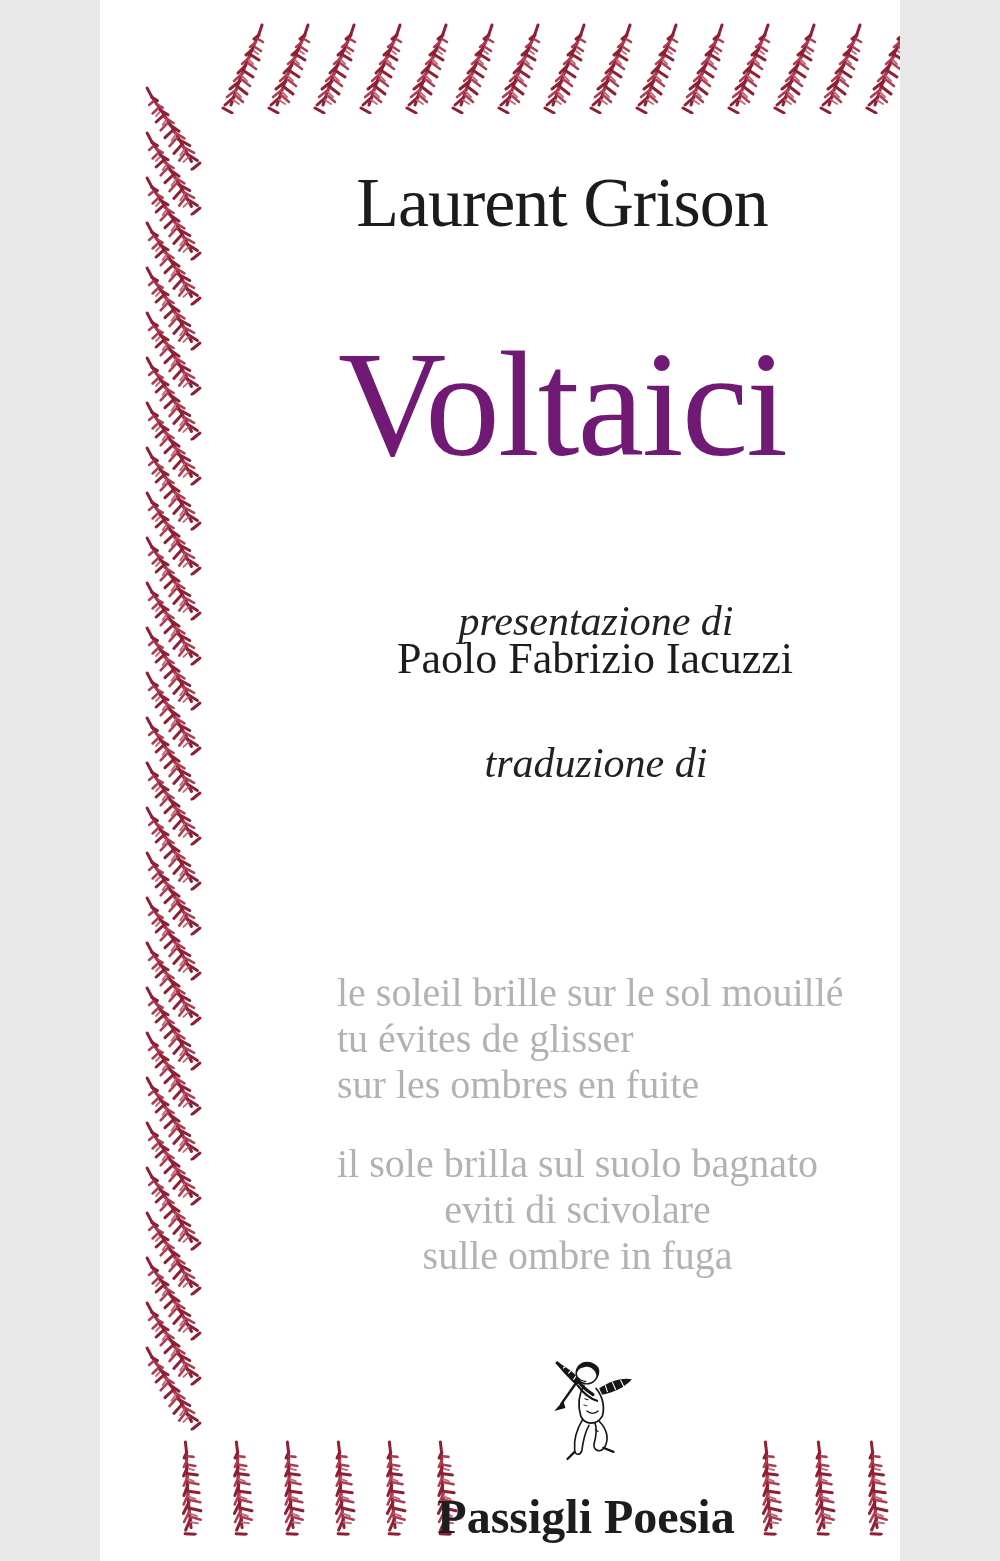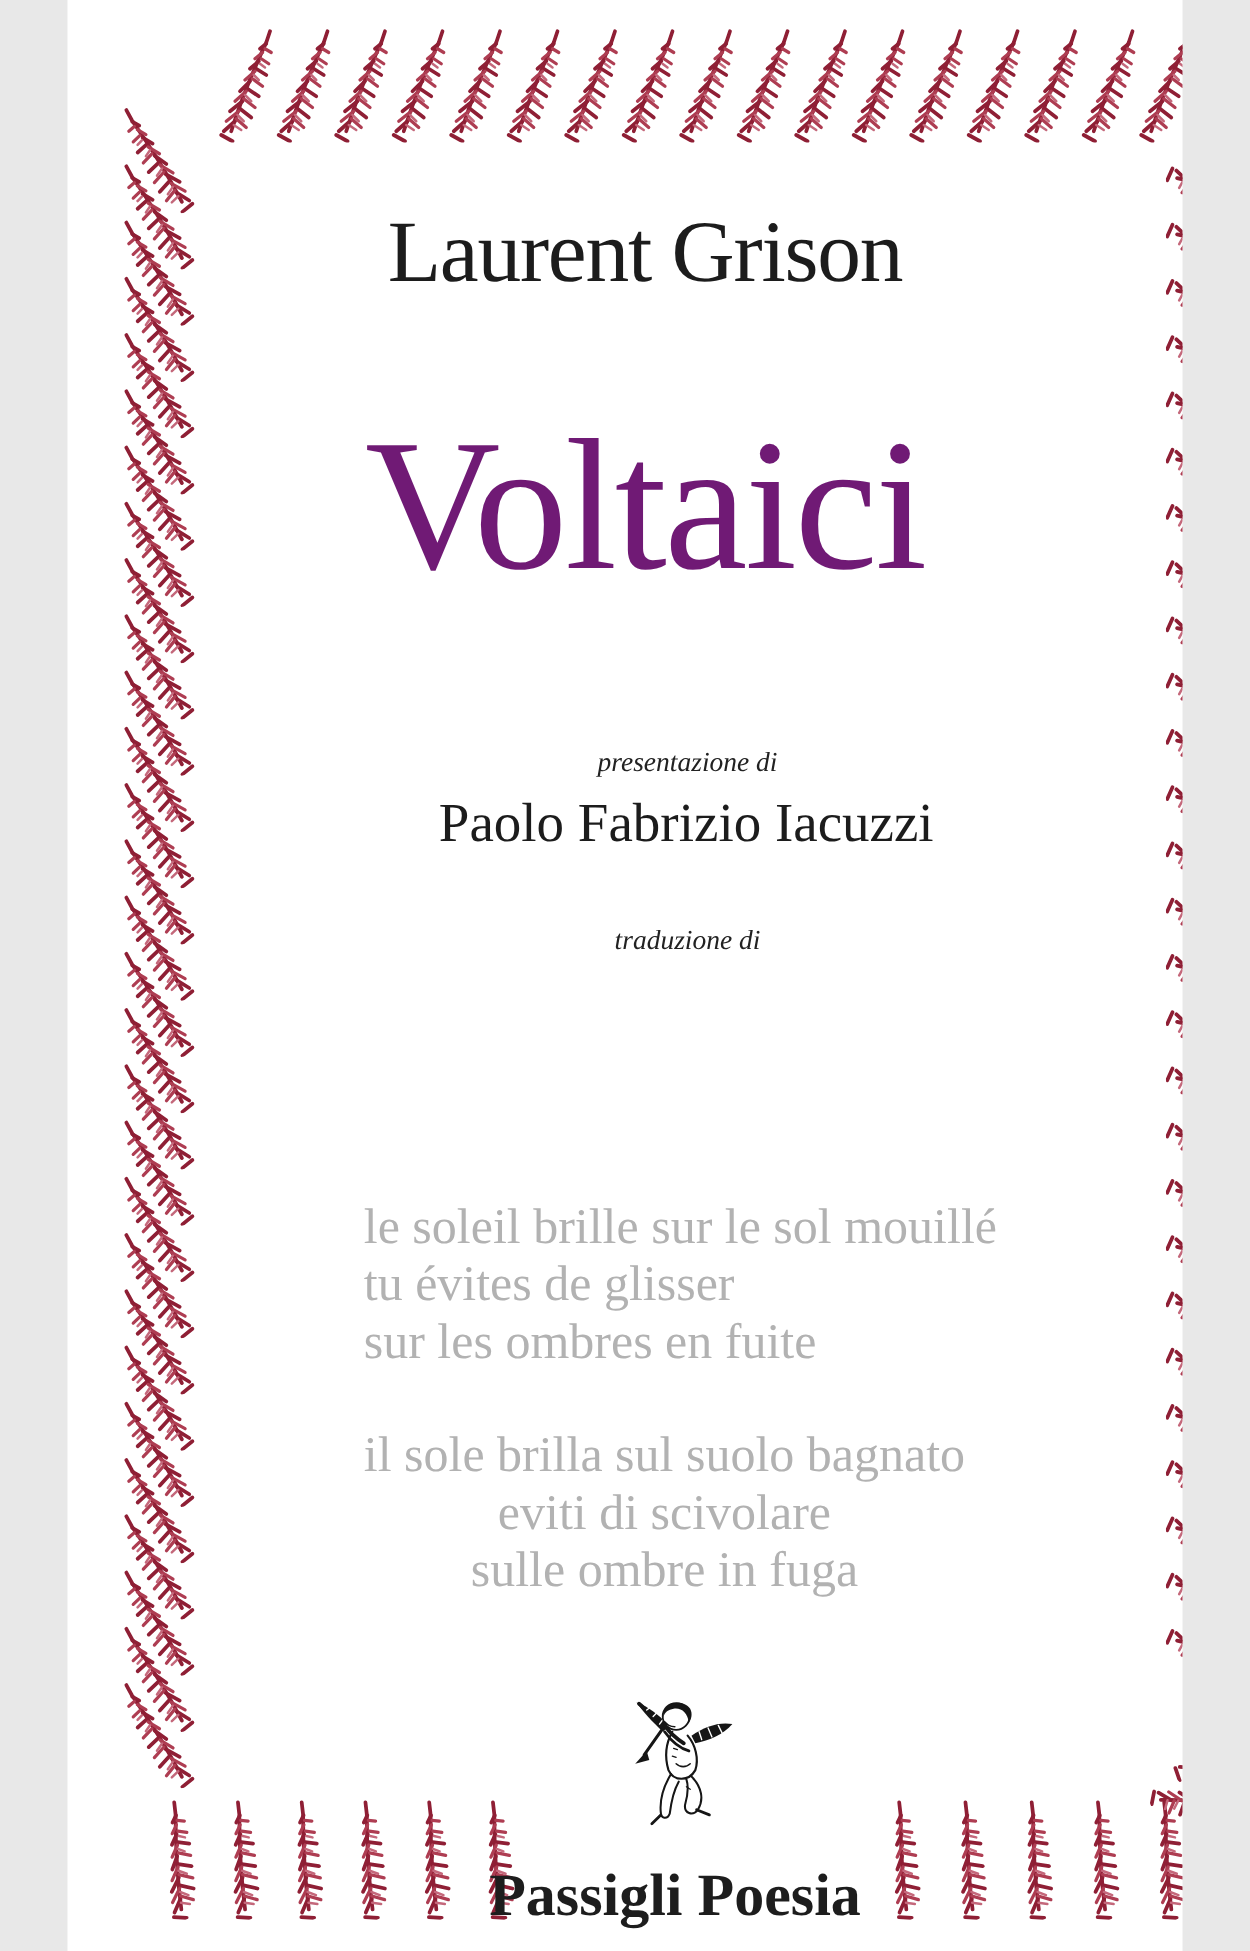--- a/index.html
+++ b/index.html
@@ -1,33 +1,33 @@
 <!DOCTYPE html>
 <html><head>
 <meta charset="utf-8">
 <style>
   html,body{margin:0;padding:0;background:#e8e8e8;}
   .cover{
     position:relative;
-    width:892px;height:1561px;
+    width:800px;height:1561px;
     margin:0 auto;
     background:#ffffff;
     overflow:hidden;
     font-family:"Liberation Serif","DejaVu Serif",serif;
   }
   .sprig{
     position:absolute;width:60px;height:96px;
     transform-origin:50% 50%;
     pointer-events:none;
   }
   .txt{position:absolute;white-space:nowrap;}
   .centered{transform:translateX(-50%);}
   .author{top:163px;left:462px;font-size:70px;letter-spacing:-1px;color:#1c1c1c;}
   .title{top:318px;left:462px;font-size:150px;letter-spacing:-2px;color:#9b1c33;}
-  .cred-label{font-style:italic;font-size:22px;color:#222222;}
+  .cred-label{font-style:italic;font-size:42px;color:#222222;}
   .cred-name{font-size:44px;color:#1c1c1c;}
   .pres-label{top:597px;left:496px;}
   .pres-name{top:633px;left:495px;}
   .trad-label{top:739px;left:496px;}
   .trad-name{top:768px;left:498px;}
   .poem{position:absolute;left:237px;font-size:40px;line-height:46px;color:#b2b2b2;}
   .poem-fr{top:958px;}
   .poem-it{top:1141px;}
   .publisher{top:1478px;left:486px;font-size:48px;font-weight:bold;color:#1d1d1d;margin-top:11px;}
   .cherub{position:absolute;left:446px;top:1356px;width:90px;height:110px;}
@@ -343,21 +343,21 @@
 
   <div class="txt centered author">Laurent Grison</div>
 
   <div class="txt centered title" style="color: #701a75;">Voltaici</div>
 
   <div class="txt centered cred-label pres-label">presentazione di</div>
   <div class="txt centered cred-label trad-label">traduzione di</div>
 
   <div class="txt centered cred-name pres-name">Paolo Fabrizio Iacuzzi</div>
 
-  <div class="poem poem-fr" style="color: rgb(178, 178, 178);">
+  <div class="poem poem-fr" style="color: rgb(178, 178, 178); margin-top: 12px;">
     <div>le soleil brille sur le sol mouillé</div>
     <div>tu évites de glisser</div>
     <div>sur les ombres en fuite</div>
   </div>
 
   <div class="poem poem-it" style="color: rgb(178, 178, 178); text-align: center;">
     <div>il sole brilla sul suolo bagnato</div>
     <div>eviti di scivolare</div>
     <div>sulle ombre in fuga</div>
   </div>

